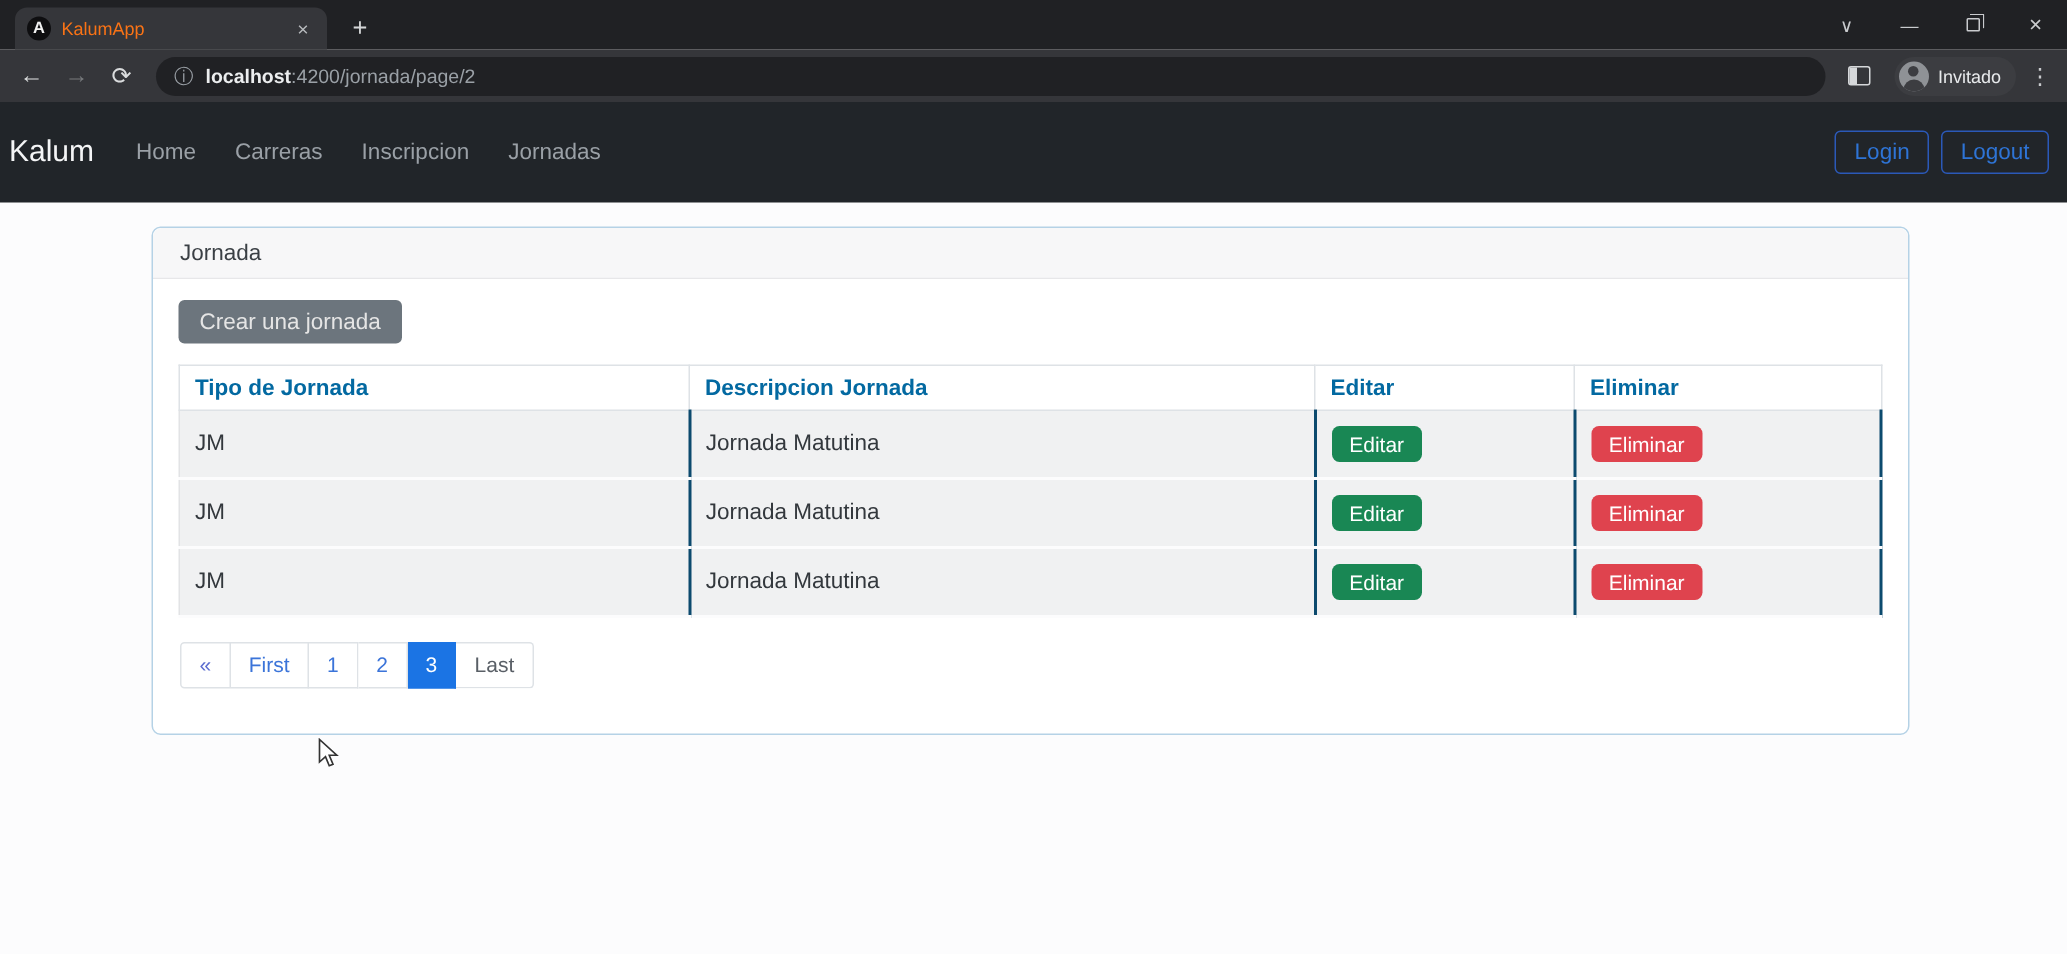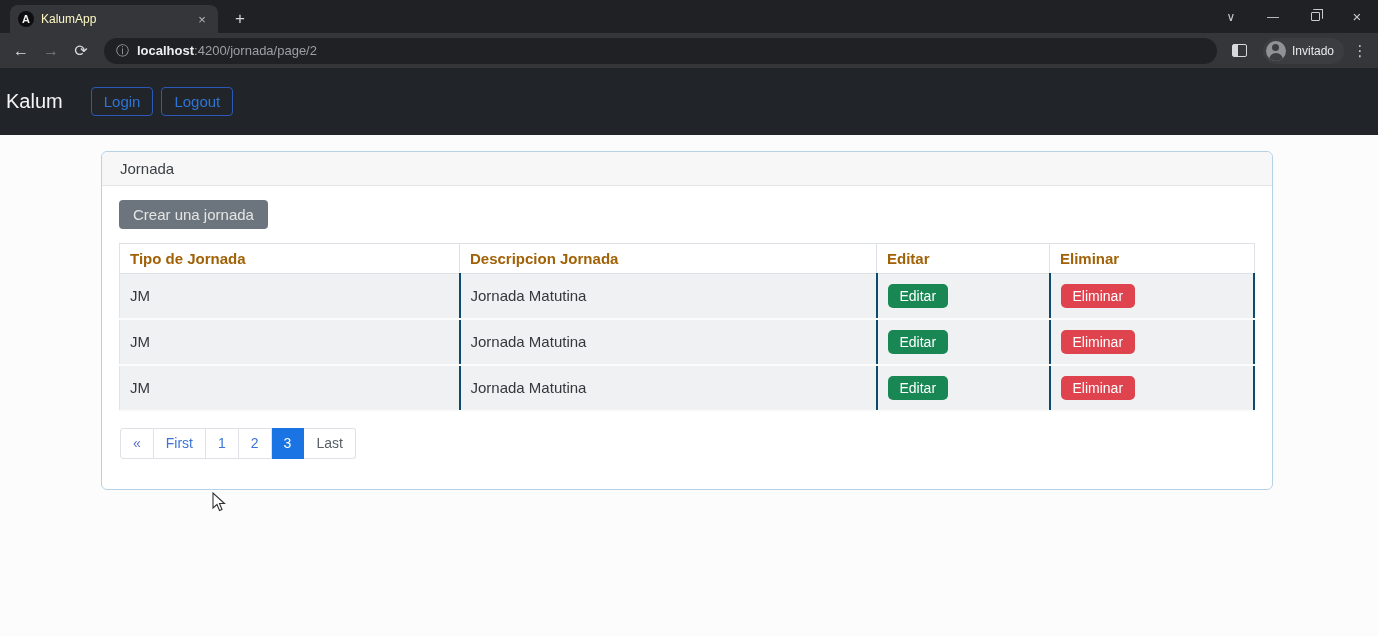--- a/index.html
+++ b/index.html
@@ -6,21 +6,21 @@
   html, body { width: 1378px; height: 636px; overflow: hidden; }
   body { font-family: "Liberation Sans", "DejaVu Sans", sans-serif; background: #fcfcfd; position: relative; }
 
   
   .titlebar { height: 33px; background: #202124; position: relative; }
   .tab { position: absolute; left: 10px; top: 5px; width: 208px; height: 28px;
          background: #35363a; border-radius: 8px 8px 0 0; display: flex; align-items: center;
          padding: 0 8px; gap: 7px; }
   .favicon { width: 16px; height: 16px; border-radius: 50%; background: #0e0e10; color: #f1f1f1;
              font-size: 11px; font-weight: bold; display: flex; align-items: center; justify-content: center; }
-  .tab-title { color: #fef9c3; font-size: 12px; flex: 1; white-space: nowrap; overflow: hidden; }
+  .tab-title { color: #f97316; font-size: 12px; flex: 1; white-space: nowrap; overflow: hidden; }
   .tab-close { color: #b7babd; font-size: 13px; width: 16px; height: 16px; display: flex;
                align-items: center; justify-content: center; border-radius: 50%; }
   .new-tab { position: absolute; left: 228px; top: 7px; color: #d3d5d7; font-size: 17px;
              width: 24px; height: 24px; display: flex; align-items: center; justify-content: center; }
   .win-controls { position: absolute; right: 0; top: 0; height: 33px; display: flex; align-items: center; }
   .win-btn { width: 42px; height: 33px; display: flex; align-items: center; justify-content: center;
              color: #c9cbce; font-size: 12px; }
   .restore-glyph { width: 9px; height: 9px; border: 1.3px solid #c9cbce; border-radius: 1px; position: relative; }
   .restore-glyph::before { content: ""; position: absolute; left: 1.5px; top: -4px; width: 9px; height: 9px;
              border: 1.3px solid #c9cbce; border-left: none; border-bottom: none; border-radius: 1px; }
@@ -61,21 +61,21 @@
   .card { position: absolute; left: 101px; top: 16px; width: 1172px; background: #fff;
           border: 1px solid #b5d2e6; border-radius: 6px; }
   .card-header { background: #f7f7f8; border-bottom: 1px solid #e7e7e9; padding: 8px 18px;
                  font-size: 15px; color: #3a3f44; border-radius: 6px 6px 0 0; }
   .card-body { padding: 14px 17px 30px 17px; }
   .list-title { color: #2b7ce0; font-size: 19px; font-weight: 600; margin-bottom: 12px; }
   .btn-secondary { background: #6c757d; color: #e5e5e5; border: none; font-size: 15px;
                    padding: 6px 14px; border-radius: 4px; font-family: inherit; }
 
   table.jornadas { width: 100%; margin-top: 14px; border-collapse: collapse; }
-  table.jornadas th { text-align: left; font-size: 15px; color: #a16207; font-weight: bold;
+  table.jornadas th { text-align: left; font-size: 15px; color: #0369a1; font-weight: bold;
                       padding: 6px 10px; background: #fff; border: 1px solid #dee2e6; }
   table.jornadas td { font-size: 15px; color: #33383d; padding: 10px; background: #f0f1f2;
                       border-right: 2px solid #0c4a6e; border-left: 1px solid #e2e3e5;
                       border-bottom: 2px solid #fcfcfd; line-height: 22px; }
   .col-tipo { width: 340px; } .col-desc { width: 417px; } .col-edit { width: 173px; }
   .btn-success { background: #198754; color: #fff; border: none; font-size: 14px;
                  padding: 4px 12px; border-radius: 5px; font-family: inherit; }
   .btn-danger { background: #df434e; color: #fff; border: none; font-size: 14px;
                 padding: 4px 12px; border-radius: 5px; font-family: inherit; }
 
@@ -122,20 +122,26 @@
     </div>
   <div class="profile-chip">
     <div class="avatar"></div>
     <span class="profile-label">Invitado</span>
   </div>
   <div class="kebab">⋮</div>
 </div>
 
 <div class="app-navbar">
   <div class="brand">Kalum</div>
+  <div class="nav-links">
+    <span class="nav-link">Home</span>
+    <span class="nav-link">Carreras</span>
+    <span class="nav-link">Inscripcion</span>
+    <span class="nav-link">Jornadas</span>
+  </div>
   <div class="nav-actions">
     <button class="btn-outline">Login</button>
     <button class="btn-outline">Logout</button>
   </div>
 </div>
 
 <div class="page">
   <div class="card">
     <div class="card-header">Jornada</div>
     <div class="card-body">

